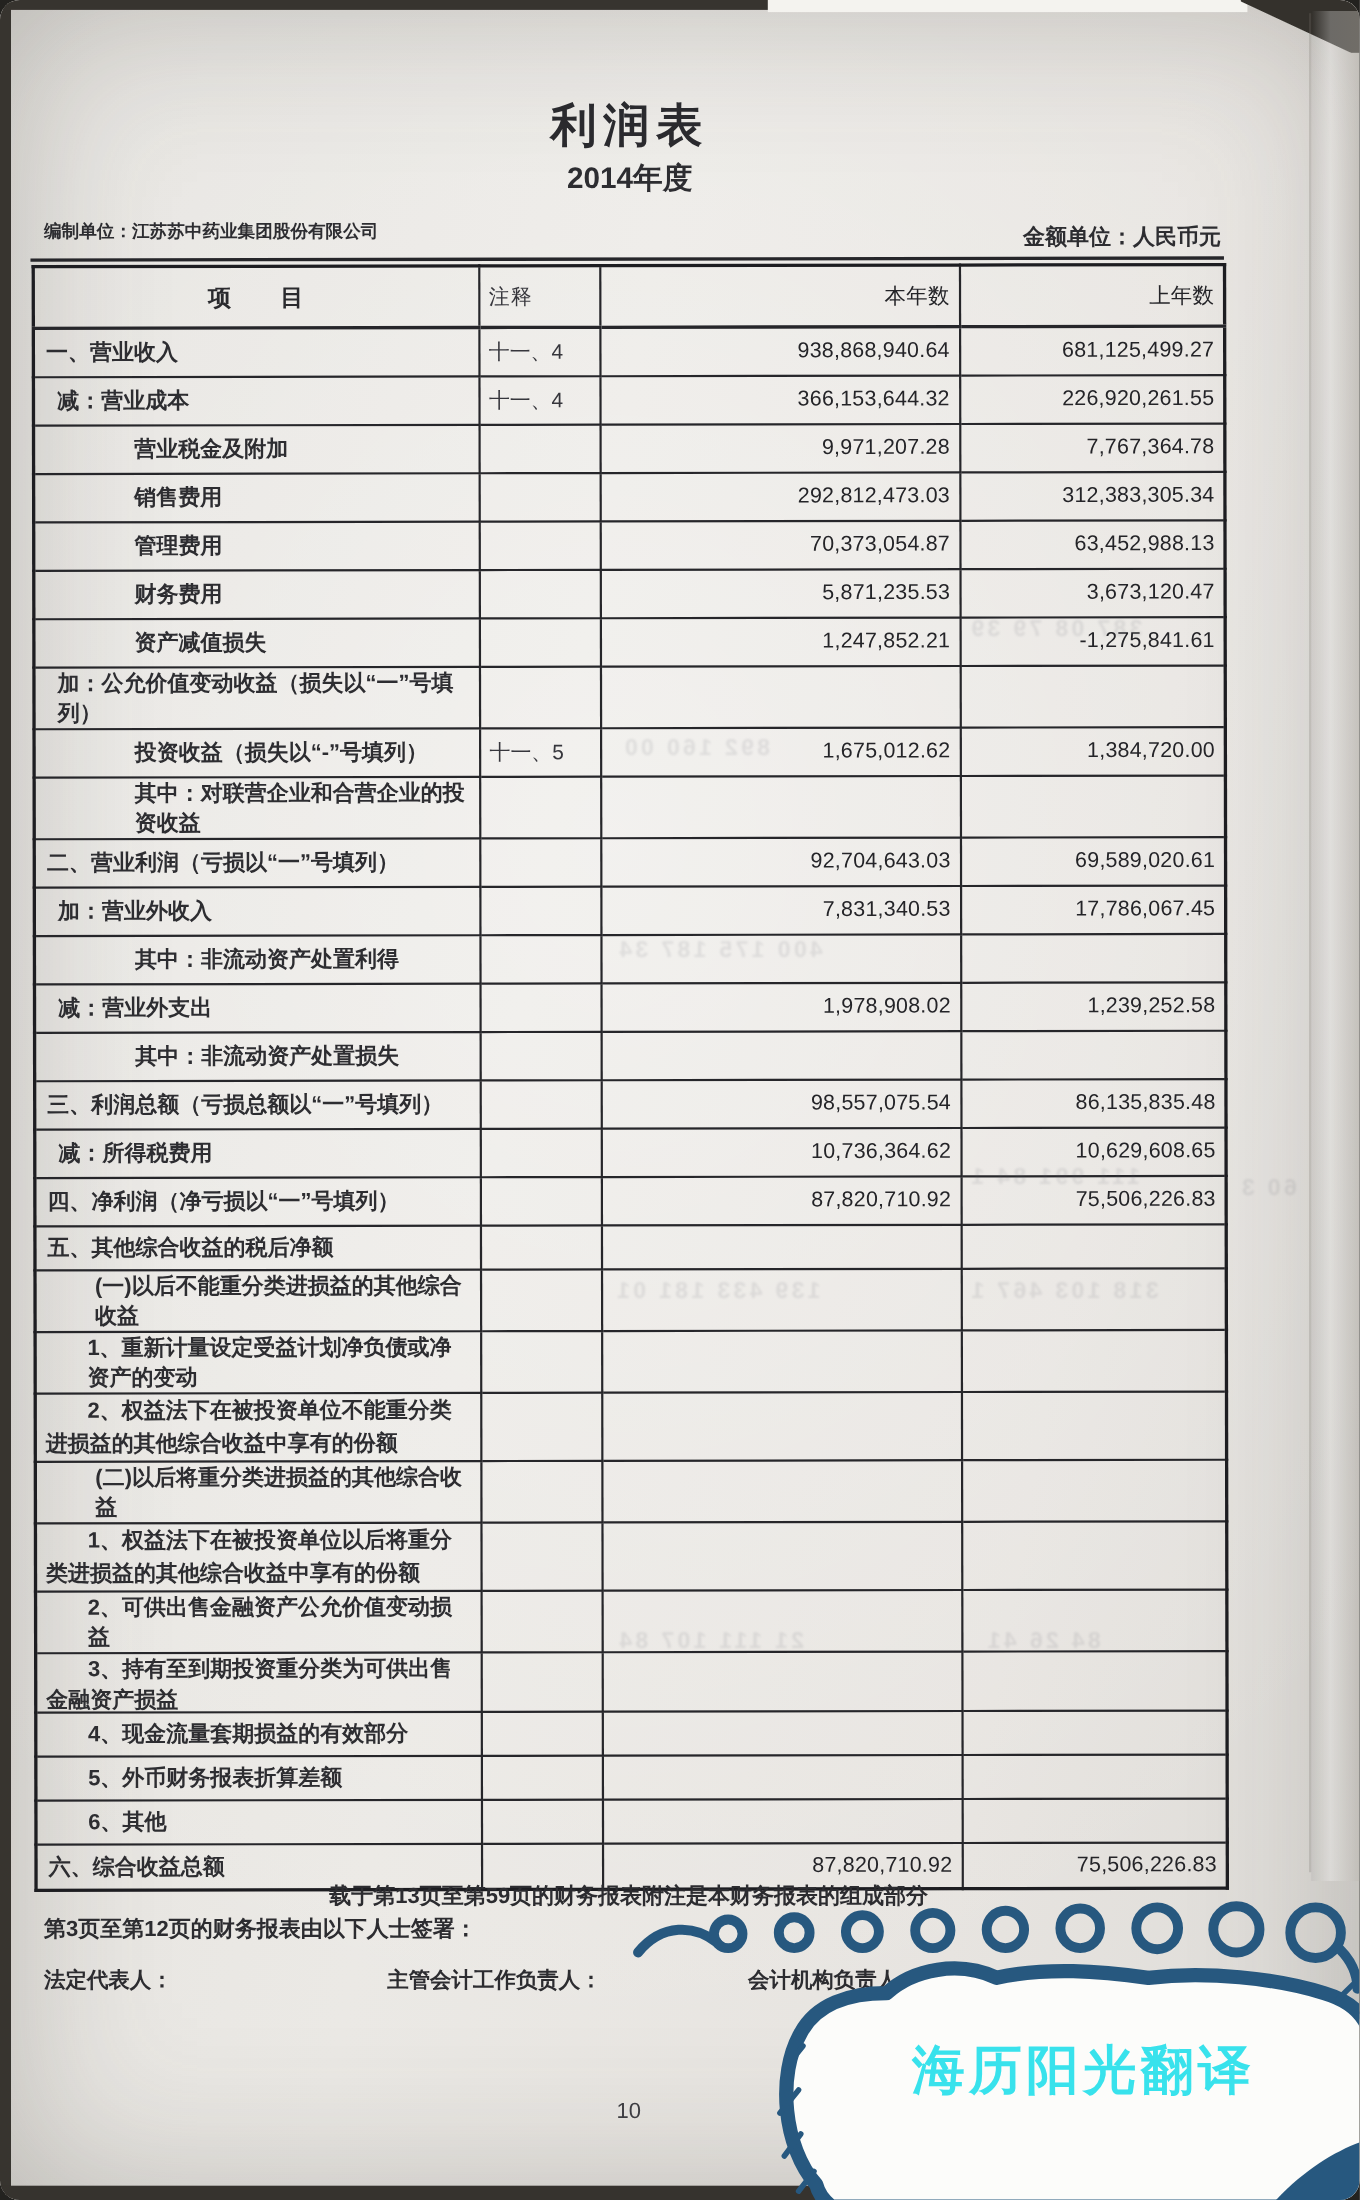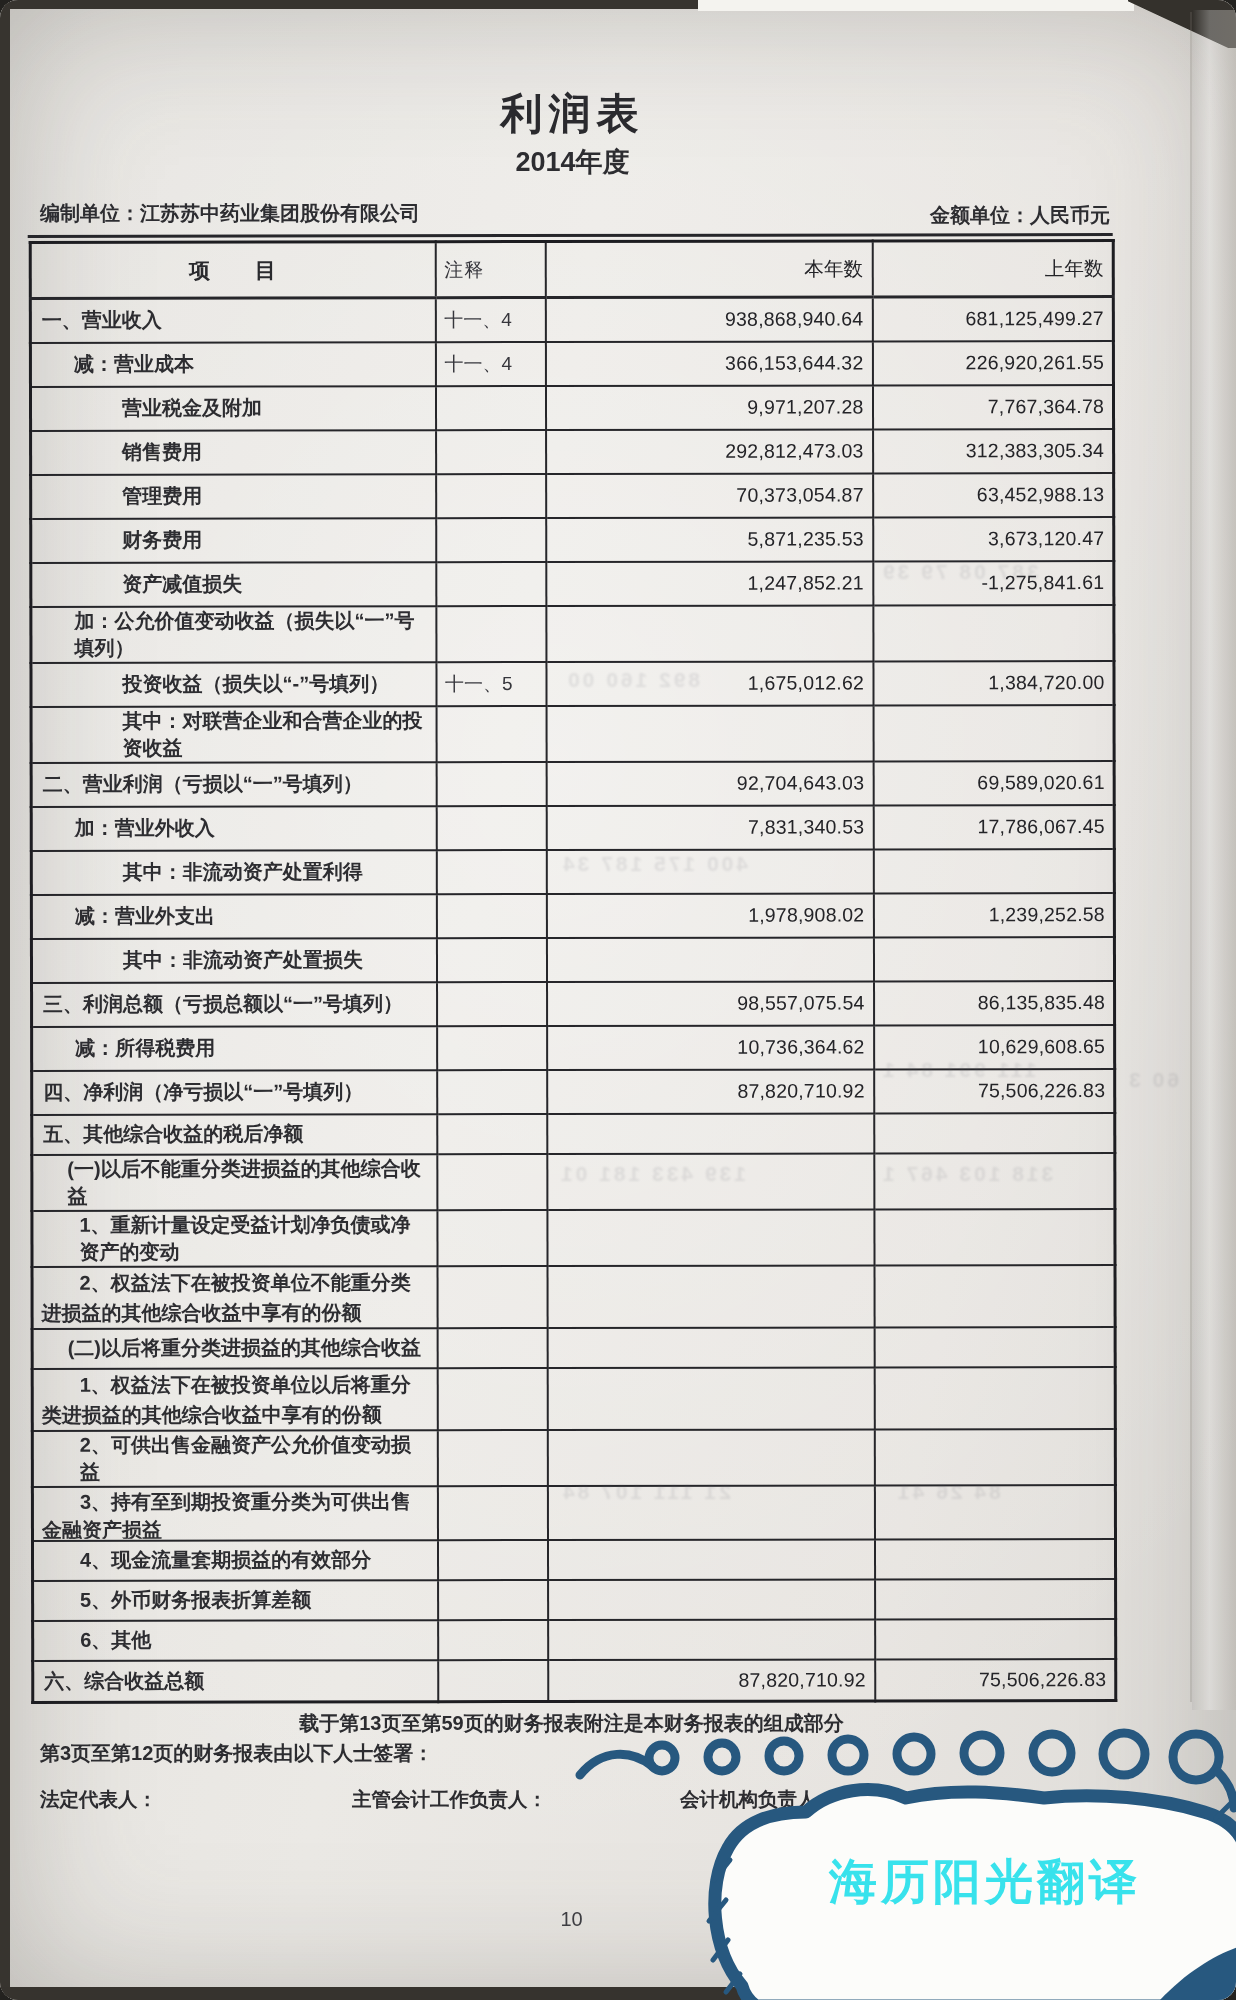--- a/index.html
+++ b/index.html
@@ -18,41 +18,41 @@
   .edge-top-right{right:0;top:0;width:108px;height:48px;
     background:linear-gradient(205deg,#34312c 52%,rgba(0,0,0,0) 53%);}
   .edge-bottom{left:0;bottom:0;width:100%;height:13px;background:#36332e;}
   .fold-line{left:1190px;top:12px;width:2px;height:1690px;background:rgba(120,114,106,.25);}
   .edge-right-band{right:0;top:10px;width:44px;height:1700px;
     background:linear-gradient(90deg,rgba(0,0,0,.05),rgba(255,255,255,.28) 40%,rgba(186,182,175,.45));}
   
   .title{left:30px;top:86px;width:1085px;text-align:center;font-size:42px;font-weight:700;
     letter-spacing:6px;color:#2a2a2e;}
   .subtitle{left:30px;top:144px;width:1085px;text-align:center;font-size:27px;font-weight:700;color:#2d2d31;}
-  .prep{left:40px;top:200px;font-size:20px;font-weight:600;color:#2d2d31;}
+  .prep{left:40px;top:200px;font-size:16px;font-weight:600;color:#2d2d31;}
   .unit{left:30px;top:202px;width:1080px;text-align:right;font-size:20px;font-weight:600;color:#2d2d31;}
   
   .tablewrap{left:30px;top:240px;width:1083px;transform:rotate(-0.1deg);}
   .tablewrap::before{content:"";position:absolute;left:-1px;right:-1px;top:-6px;height:3px;background:#26262a;}
   table{border-collapse:collapse;width:100%;table-layout:fixed;border:3px solid #1d1d21;}
   th,td{border:2px solid #26262a;padding:0 8px;vertical-align:middle;box-sizing:border-box;}
   th{height:56px;font-size:21px;font-weight:700;text-align:center;color:#2a2a2e;letter-spacing:1px;
      border-bottom-width:3px;margin-top:47px;}
   td{font-size:20px;font-weight:600;color:#2d2d31;}
   .c-note{text-align:left;font-size:19px;font-weight:500;color:#36363c;}
   .c-cur,.c-pri{text-align:right;font-size:19.5px;font-weight:500;color:#242428;letter-spacing:.2px;}
   tr.a td{height:44px;}
   tr.b td{height:40px;}
   tr.dbl td{height:62px;}
   tr.dblcut td{height:54px;}
   tr.blast td{height:42px;}
   tr.l0 .c-item{padding-left:10px;font-weight:700;}
-  tr.l1 .c-item{padding-left:42px;margin-top:20px;}
+  tr.l1 .c-item{padding-left:20px;margin-top:20px;}
   tr.l2 .c-item{padding-left:90px;}
-  tr.l1b .c-item{padding-left:34px;}
+  tr.l1b .c-item{padding-left:53px;}
   tr.l2b .c-item{padding-left:46px;}
   tr.dbl .c-item,tr.dblcut .c-item{padding-left:8px;text-indent:38px;}
   tr.dbl .cv{line-height:30px;}
   tr.dblcut .cv{line-height:28px;height:51px;overflow:hidden;}
   
   .footnote{left:30px;top:1710px;width:1083px;text-align:center;font-size:20px;font-weight:600;}
   .signnote{left:40px;top:1740px;font-size:20px;font-weight:600;}
   .signer{top:1786px;font-size:19.5px;font-weight:600;}
   .s1{left:40px;} .s2{left:352px;} .s3{left:680px;}
   .pageno{left:30px;top:1908px;width:1083px;text-align:center;font-size:20px;color:#3d3d42;}

